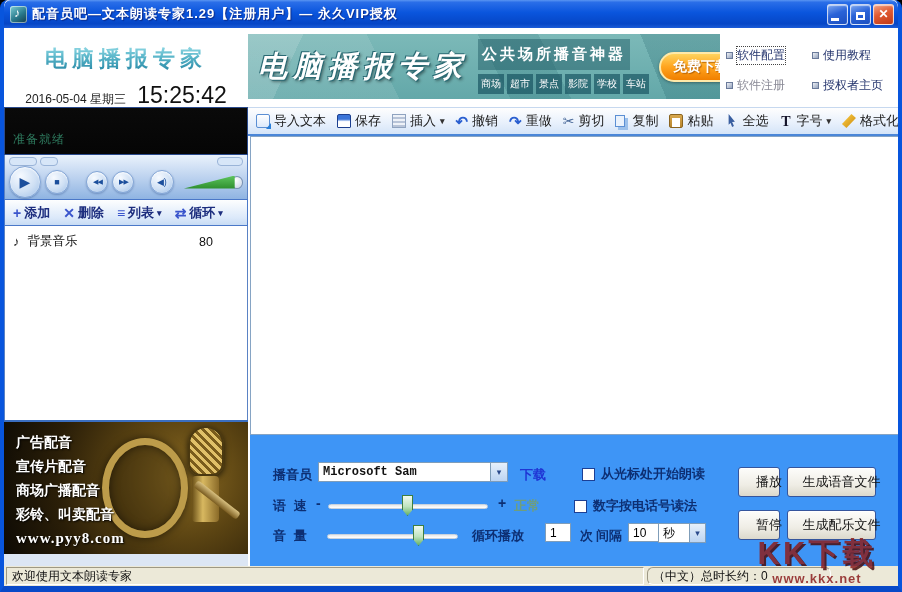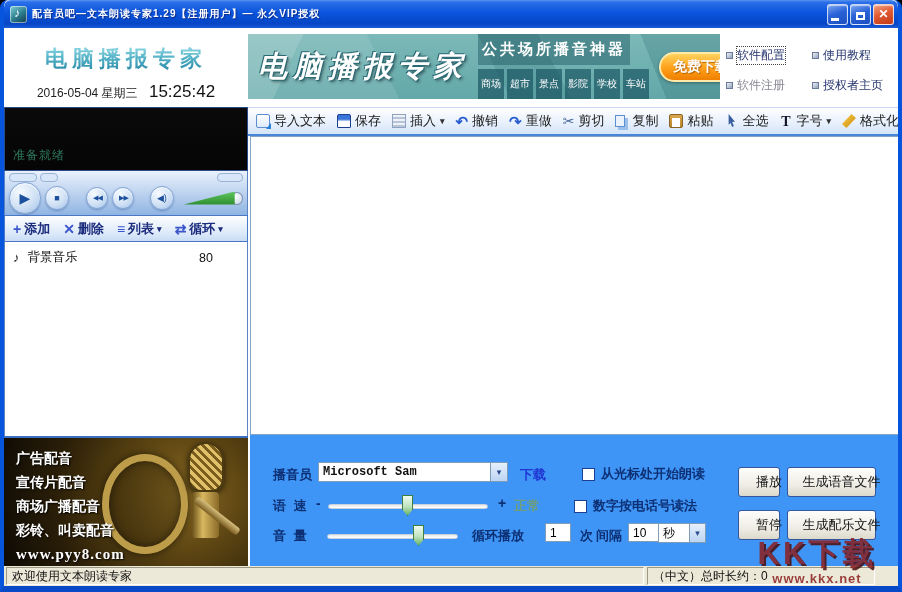--- a/index.html
+++ b/index.html
@@ -10,21 +10,21 @@
     background:#fff; border-radius:8px 8px 0 0; }
 
   
   .titlebar { height:28px; display:flex; align-items:center; padding:0 4px 0 6px;
     background:linear-gradient(180deg,#5a95f2 0%,#2a6ee8 8%,#0a55dd 45%,#0646c6 85%,#1c5cd8 100%);
     border-radius:7px 7px 0 0; }
   .app-icon { width:17px; height:17px; margin-right:5px; border-radius:3px; flex:none;
     background:linear-gradient(145deg,#7fd0d8 0%,#2a7a8c 55%,#123a4a 100%);
     box-shadow:inset 0 0 0 1px rgba(255,255,255,.5); position:relative; }
   .app-icon::after { content:"♪"; position:absolute; left:4px; top:0px; color:#fff; font-size:12px; }
-  .titlebar .title { color:#fff; font-size:10px; font-weight:bold; letter-spacing:1px;
+  .titlebar .title { color:#fff; font-size:13px; font-weight:bold; letter-spacing:1px;
     text-shadow:1px 1px 1px #0a2a8a; white-space:nowrap; overflow:hidden; flex:1; }
   .winbtns { display:flex; gap:2px; }
   .wbtn { width:21px; height:21px; border-radius:3px; border:1px solid rgba(255,255,255,.75);
     display:flex; align-items:flex-end; justify-content:center; cursor:pointer;
     background:linear-gradient(160deg,#7fa8f0 0%,#2a63d8 45%,#1c4fc0 100%);
     box-shadow:inset 0 1px 1px rgba(255,255,255,.6); }
   .wbtn.close { background:linear-gradient(160deg,#f2a284 0%,#e05a32 45%,#c23a16 100%); align-items:center; }
   .glyph-min { display:block; width:8px; height:3px; background:#fff; margin:0 0 3px -6px; }
   .glyph-max { display:block; width:9px; height:8px; border:2px solid #fff; border-top-width:3px; margin-bottom:4px; }
   .glyph-close { color:#fff; font-size:12px; font-weight:bold; line-height:1; }
@@ -32,37 +32,37 @@
   
   .content { position:relative; width:894px; height:558px; background:#fff; }
 
   
   .header { position:absolute; left:0; top:0; width:894px; height:79px; background:#fff; }
   .logo-block { position:absolute; left:0; top:0; width:244px; height:79px; text-align:center; }
   .logo-text { margin-top:16px; font-size:22px; font-weight:bold; letter-spacing:5px;
     background:linear-gradient(180deg,#9adfe9 0%,#57b4c8 45%,#1f7f9f 100%);
     -webkit-background-clip:text; background-clip:text; color:transparent; font-family:"Liberation Serif",serif; }
   .dateline { margin-top:8px; font-size:12px; color:#222; white-space:nowrap; }
-  .dateline .time { font-size:17px; margin-left:8px; color:#111; }
+  .dateline .time { font-size:23px; margin-left:8px; color:#111; }
 
   .banner { position:absolute; left:244px; top:6px; width:472px; height:65px; display:flex; align-items:center;
     padding:0 10px; gap:10px; cursor:pointer; overflow:hidden;
     background:
       linear-gradient(115deg, rgba(255,255,255,.14) 0 11%, transparent 11% 32%),
       linear-gradient(248deg, rgba(18,84,94,.20) 0 16%, transparent 16% 40%),
       linear-gradient(63deg, rgba(255,255,255,.10) 18% 30%, transparent 30% 52%, rgba(24,92,102,.16) 52% 64%, transparent 64%),
       linear-gradient(180deg,#7cb9b8 0%,#63a8a9 100%); }
   .brand { font-family:"Liberation Serif",serif; font-style:italic; font-weight:bold; font-size:29px;
     color:#fff; letter-spacing:6px; white-space:nowrap;
     text-shadow:1px 1px 0 #2a6a74,-1px -1px 0 #2a6a74,2px 2px 3px rgba(0,0,0,.45); }
   .banner-mid { display:flex; flex-direction:column; gap:4px; align-items:flex-start; }
   .slogan { font-size:15px; font-weight:bold; color:#fff; letter-spacing:3px; padding:6px 4px;
     background:rgba(14,72,86,.40); white-space:nowrap; }
   .tags { display:flex; gap:3px; }
-  .tag { font-size:10px; color:#fff; background:rgba(14,72,86,.60); padding:8px 3px; white-space:nowrap; }
+  .tag { font-size:10px; color:#fff; background:rgba(14,72,86,.60); padding:3px 3px; white-space:nowrap; }
   .dl-btn { flex:none; display:flex; align-items:center; gap:6px; padding:4px 12px; border-radius:15px;
     background:linear-gradient(180deg,#ffd35e 0%,#ffa41e 50%,#f07f00 100%);
     border:2px solid #ffe9a8; box-shadow:0 1px 3px rgba(0,0,0,.35); cursor:pointer; }
   .dl-btn .lbl { color:#fff; font-size:14px; font-weight:bold; white-space:nowrap; text-shadow:1px 1px 1px #b35f00; }
 
   .links { position:absolute; left:722px; top:12px; width:172px; height:60px;
     display:grid; grid-template-columns:86px 86px; grid-auto-rows:30px; align-items:center; }
   .lnk { display:flex; align-items:center; gap:4px; font-size:12px; color:#26366e; cursor:pointer; white-space:nowrap; }
   .lnk .bullet { width:7px; height:7px; flex:none; background:linear-gradient(135deg,#eef1f6,#94a2bc); border:1px solid #6a7a9a; }
   .lnk.focused .txt { outline:1px dotted #444; }
@@ -85,21 +85,21 @@
   .i-insert { background:repeating-linear-gradient(0deg,#b8c4d8 0 2px,#eef2f8 2px 4px); border:1px solid #8fa3c0; }
   .i-copy { width:10px; height:12px; background:#eaf2fc; border:1px solid #5b8fd4; box-shadow:3px 3px 0 0 #9cc0ea; margin-right:3px; }
   .i-paste { background:linear-gradient(180deg,#d8a84e,#b8862e); border:1px solid #8a6420; border-radius:2px; position:relative; }
   .i-paste::after { content:""; position:absolute; left:2px; top:3px; width:8px; height:9px; background:#fff; }
   .i-select { background:#3a5fa0; clip-path:polygon(30% 0,75% 55%,55% 58%,68% 85%,55% 92%,44% 64%,30% 76%); }
   .i-font { width:13px; color:#14142a; font-weight:bold; font-family:"Liberation Serif",serif; font-size:14px; text-align:center; }
   .i-format { background:linear-gradient(135deg,#ffd24a,#c8860a); clip-path:polygon(0 72%,68% 0,100% 28%,32% 100%); }
 
   
   .left-col { position:absolute; left:0; top:79px; width:244px; height:459px; background:#dce6f4; }
-  .display { height:64px; background:linear-gradient(180deg,#0a0a0a,#050505); position:relative; border:1px solid #2a4a8c; }
+  .display { height:48px; background:linear-gradient(180deg,#0a0a0a,#050505); position:relative; border:1px solid #2a4a8c; }
   .ready { position:absolute; left:8px; bottom:6px; font-size:12px; color:#2e7a5e; letter-spacing:1px; }
   .player { height:44px; background:linear-gradient(180deg,#eaf2fc 0%,#b9d0ee 55%,#8fb4e2 100%);
     border-left:1px solid #5a82c4; border-right:1px solid #5a82c4; position:relative; }
   .mini-tabs { position:absolute; top:2px; left:4px; right:4px; height:10px; display:flex; gap:3px; }
   .pill { height:9px; border-radius:4px; background:#d7e6f8; border:1px solid #9ab4d8; }
   .pill.a{width:28px;} .pill.b{width:18px;} .pill.c{width:26px; margin-left:auto;}
   .pbtns { position:absolute; left:4px; top:11px; right:4px; display:flex; align-items:center; gap:4px; }
   .pbtn { border-radius:50%; background:radial-gradient(circle at 35% 30%,#f6faff 0%,#cfe0f4 55%,#9dbfe8 100%);
     border:1px solid #84a6d6; color:#1c4f9c; display:flex; align-items:center; justify-content:center;
     box-shadow:inset 0 1px 2px #fff,0 1px 2px rgba(30,60,120,.35); cursor:pointer; flex:none; }
@@ -172,21 +172,21 @@
   .xpbtn { position:absolute; border:1px solid #35559c; border-radius:3px; cursor:pointer;
     background:linear-gradient(180deg,#fdfdfb 0%,#efede5 60%,#dcd9cc 100%);
     box-shadow:inset 0 1px 0 #fff; font-size:13px; color:#111; display:flex; align-items:center; justify-content:center;
     white-space:nowrap; font-family:"Liberation Sans",sans-serif;padding-left:20px; }
 
   
   .statusbar { position:absolute; left:0; top:538px; width:894px; height:20px; background:#ece9d8; display:flex; gap:3px; padding:1px 2px; }
   .seg { border:1px solid; border-color:#9d9884 #fff #fff #9d9884; background:#ece9d8; font-size:12px;
     color:#111; display:flex; align-items:center; padding:0 5px; white-space:nowrap; overflow:hidden; }
   .seg.l { width:638px; }
-  .seg.r { width:228px; }
+  .seg.r { width:184px;border-radius:6px; }
 
   
   .watermark { position:absolute; right:2px; bottom:0px; width:158px; text-align:center; z-index:50;
     pointer-events:none; color:#8c1f1f; opacity:.85; }
   .wm-brand { font-size:31px; font-weight:900; letter-spacing:3px; text-shadow:2px 2px 0 #4a0c0c; line-height:1.1; }
   .wm-site { font-size:13px; font-weight:bold; letter-spacing:1px; }
 </style>
 </head>
 <body>
 

